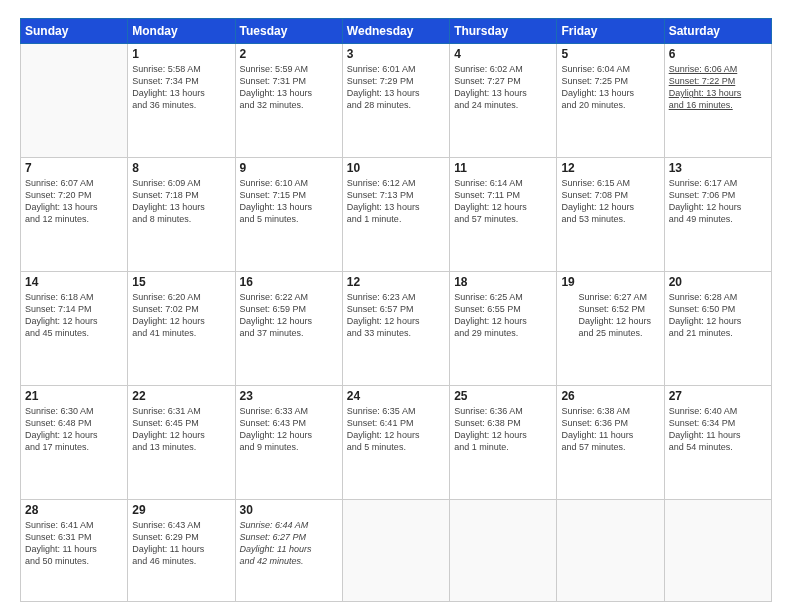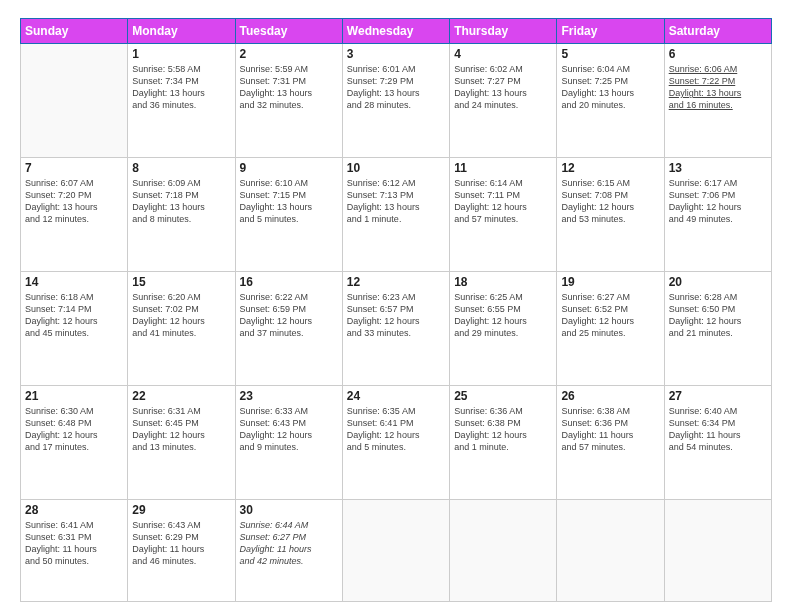--- a/index.html
+++ b/index.html
@@ -42,21 +42,21 @@
       color: #444;
     }
     .calendar {
       flex: 1;
       border: 1px solid #ccc;
       border-collapse: collapse;
       width: 100%;
       table-layout: fixed;
     }
     .calendar th {
-      background: #d946ef;
+      background: #1d4ed8;
       color: #fff;
       font-size: 12px;
       font-weight: bold;
       padding: 5px 4px;
       text-align: left;
       border: 1px solid #1a6bb5;
     }
     .calendar td {
       border: 1px solid #ccc;
       vertical-align: top;
@@ -229,21 +229,21 @@
           </td>
           <td>
             <span class="cell-day">18</span>
             <div class="cell-info" style="white-space: pre-line;">Sunrise: 6:25 AM
 Sunset: 6:55 PM
 Daylight: 12 hours
 and 29 minutes.</div>
           </td>
           <td>
             <span class="cell-day">19</span>
-            <div class="cell-info" style="white-space: pre-line;">Sunrise: 6:27 AM
+            <div class="cell-info" style="white-space: pre-line; margin-left: 17px;">Sunrise: 6:27 AM
 Sunset: 6:52 PM
 Daylight: 12 hours
 and 25 minutes.</div>
           </td>
           <td>
             <span class="cell-day">20</span>
             <div class="cell-info" style="white-space: pre-line;">Sunrise: 6:28 AM
 Sunset: 6:50 PM
 Daylight: 12 hours
 and 21 minutes.</div>

